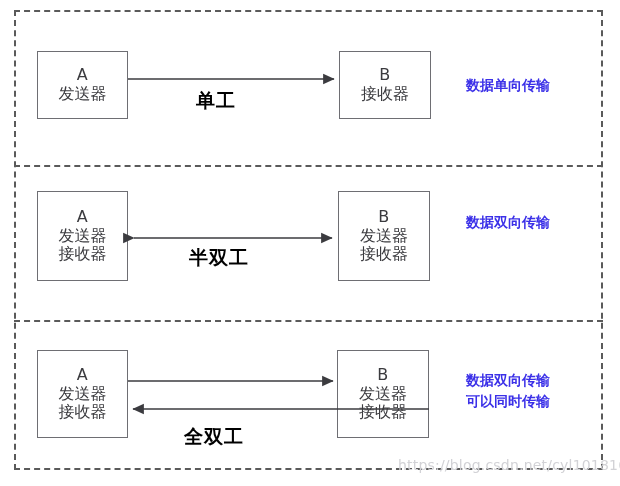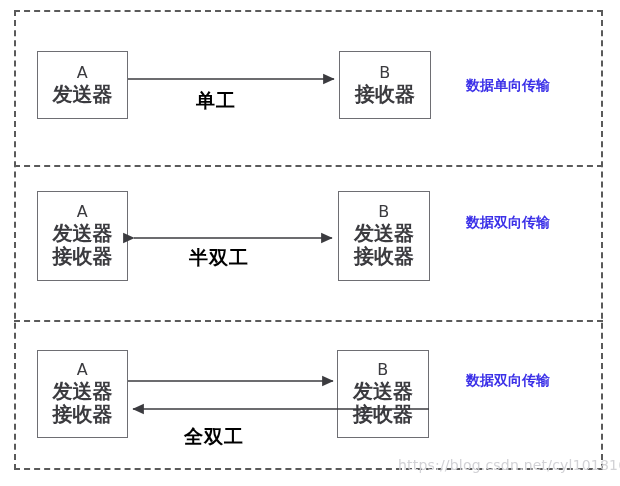--- a/index.html
+++ b/index.html
@@ -57,22 +57,21 @@
     align-items: center;
     justify-content: center;
     color: #3b3b3f;
     line-height: 1.18;
   }
   .node .node-id {
     font-size: 16px;
     letter-spacing: 0.5px;
   }
   .node .node-role {
-    font-size: 20px;
-    font-weight: bold;
+    font-size: 16px;
   }
 
   
   .n-a1 { left: 37px;  top: 51px;  width: 91px; height: 68px; }
   .n-b1 { left: 339px; top: 51px;  width: 92px; height: 68px; }
   
   .n-a2 { left: 37px;  top: 191px; width: 91px; height: 90px; }
   .n-b2 { left: 338px; top: 191px; width: 92px; height: 90px; }
   
   .n-a3 { left: 37px;  top: 350px; width: 91px; height: 88px; }
@@ -170,20 +169,21 @@
     <span class="node-role">接收器</span>
   </div>
   <div class="node n-b3">
     <span class="node-id">B</span>
     <span class="node-role">发送器</span>
     <span class="node-role">接收器</span>
   </div>
   <div class="mode-label mode-3">全双工</div>
   <div class="note note-3">
     <span class="note-line">数据双向传输</span>
+    <span class="note-line">可以同时传输</span>
   </div>
 
   <svg class="connectors" viewBox="0 0 620 486">
     <defs>
       <marker id="head-r" markerWidth="7" markerHeight="7" refX="6.4" refY="3.5" orient="auto" markerUnits="strokeWidth">
         <path d="M0,0.4 L6.8,3.5 L0,6.6 z" fill="#3b3b3f"></path>
       </marker>
       <marker id="head-l" markerWidth="7" markerHeight="7" refX="6.4" refY="3.5" orient="auto" markerUnits="strokeWidth">
         <path d="M0,0.4 L6.8,3.5 L0,6.6 z" fill="#3b3b3f"></path>
       </marker>

